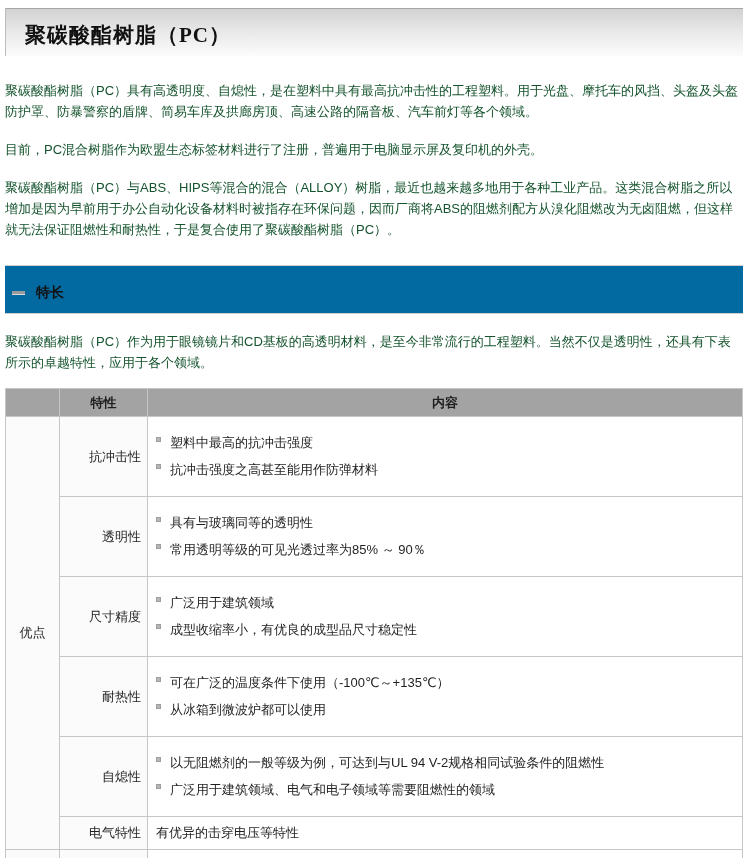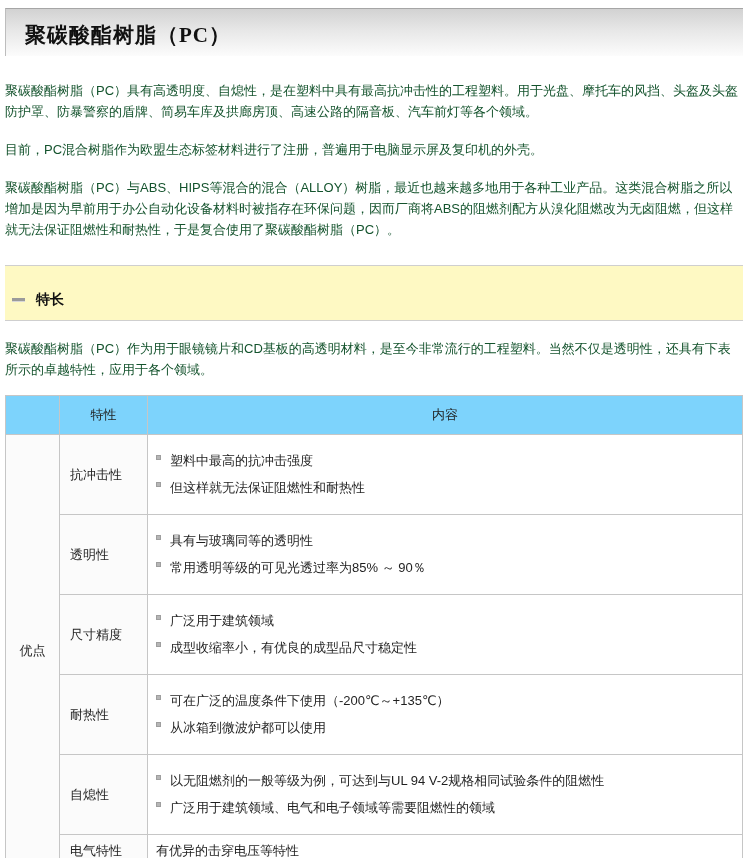--- a/index.html
+++ b/index.html
@@ -37,24 +37,24 @@
     margin: 17px 0 0 0;
     color: #14532d;
   }
   .para.first { margin-top: 24px; }
 
   
   .section-header {
     margin-top: 25px;
     border-top: 1px solid #cfcfcf;
     border-bottom: 1px solid #cfcfcf;
-    padding: 25px 8px 11px 7px;
+    padding: 18px 8px 11px 7px;
     display: flex;
     align-items: center;
-    background: #fef9c3;
+    background: #0369a1;
     cursor: pointer;
   }
   .dash-icon {
     display: inline-block;
     width: 13px;
     height: 4px;
     background: #9b9b9b;
     border-bottom: 1px solid #d8d8d8;
     margin-right: 11px;
   }
@@ -70,35 +70,35 @@
     border-collapse: collapse;
     margin-top: 15px;
     table-layout: fixed;
   }
   table.features th, table.features td {
     border: 1px solid #c6c6c6;
     font-size: 13px;
     vertical-align: middle;
   }
   table.features thead th {
-    background: #7dd3fc;
-    font-weight: normal;
+    background: #a3a3a3;
+    font-weight: bold;
     text-align: center;
-    padding: 10px 4px;
+    padding: 4px 4px;
     height: 28px;
   }
   td.group-cell {
     text-align: center;
     background: #fbfbfb;
     font-size: 13px;
   }
   td.prop-cell {
     background: #fbfbfb;
     padding: 6px 6px 6px 10px;
-    text-align: left;
+    text-align: right;
   }
   td.content-cell { padding: 9px 8px 9px 6px; }
   td.plain-cell { padding: 7px 8px; }
   .bullet-line { line-height: 20px; margin: 7px 0; }
   .bullet {
     display: inline-block;
     width: 5px;
     height: 5px;
     background: #b6b6b6;
     border: 1px solid #9e9e9e;
@@ -139,41 +139,41 @@
         <th>特性</th>
         <th>内容</th>
       </tr>
     </thead>
     <tbody>
       <tr>
         <td class="group-cell" rowspan="6">优点</td>
         <td class="prop-cell">抗冲击性</td>
         <td class="content-cell">
           <div class="bullet-line"><span class="bullet"></span><span>塑料中最高的抗冲击强度</span></div>
-          <div class="bullet-line"><span class="bullet"></span><span>但这样就无法保证阻燃性和耐热性</span></div>
+          <div class="bullet-line"><span class="bullet"></span><span>抗冲击强度之高甚至能用作防弹材料</span></div>
         </td>
       </tr>
       <tr>
         <td class="prop-cell">透明性</td>
         <td class="content-cell">
           <div class="bullet-line"><span class="bullet"></span><span>具有与玻璃同等的透明性</span></div>
           <div class="bullet-line"><span class="bullet"></span><span>常用透明等级的可见光透过率为85% ～ 90％</span></div>
         </td>
       </tr>
       <tr>
         <td class="prop-cell">尺寸精度</td>
         <td class="content-cell">
           <div class="bullet-line"><span class="bullet"></span><span>广泛用于建筑领域</span></div>
           <div class="bullet-line"><span class="bullet"></span><span>成型收缩率小，有优良的成型品尺寸稳定性</span></div>
         </td>
       </tr>
       <tr>
         <td class="prop-cell">耐热性</td>
         <td class="content-cell">
-          <div class="bullet-line"><span class="bullet"></span><span>可在广泛的温度条件下使用（-200℃～+135℃）</span></div>
+          <div class="bullet-line"><span class="bullet"></span><span>可在广泛的温度条件下使用（-100℃～+135℃）</span></div>
           <div class="bullet-line"><span class="bullet"></span><span>从冰箱到微波炉都可以使用</span></div>
         </td>
       </tr>
       <tr>
         <td class="prop-cell">自熄性</td>
         <td class="content-cell">
           <div class="bullet-line"><span class="bullet"></span><span>以无阻燃剂的一般等级为例，可达到与UL 94 V-2规格相同试验条件的阻燃性</span></div>
           <div class="bullet-line"><span class="bullet"></span><span>广泛用于建筑领域、电气和电子领域等需要阻燃性的领域</span></div>
         </td>
       </tr>

